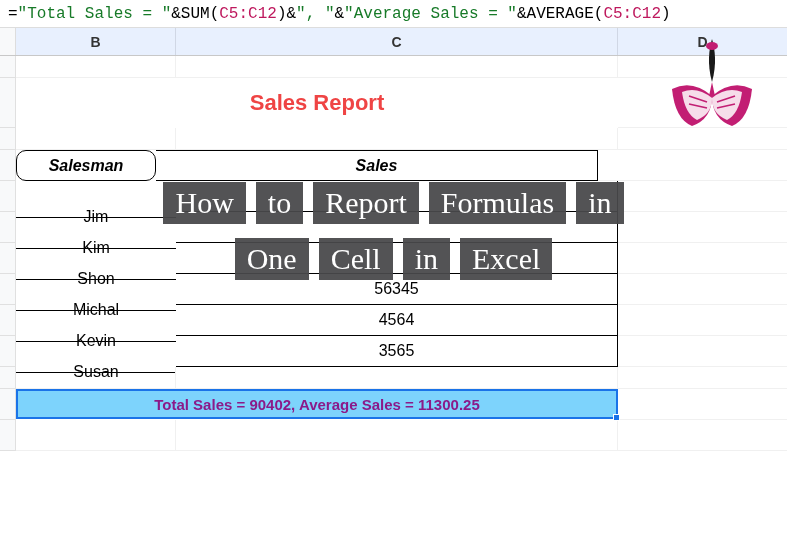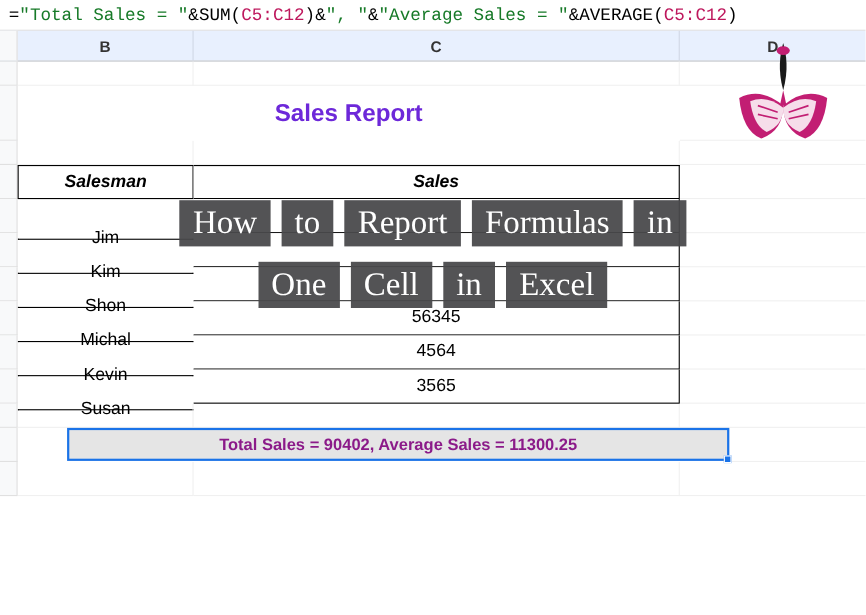--- a/index.html
+++ b/index.html
@@ -45,46 +45,45 @@
     position: relative;
   }
   .row { display:flex; height:31px; }
   .row .gutter { width:16px; border-right:1px solid #e0e0e0; border-bottom:1px solid #e0e0e0; background:#f8f9fa;}
   .row .cell-b { width:160px; border-right:1px solid #f0f0f0; border-bottom:1px solid #f0f0f0;}
   .row .cell-c { width:442px; border-right:1px solid #f0f0f0; border-bottom:1px solid #f0f0f0;}
   .row .cell-d { flex:1; border-bottom:1px solid #f0f0f0;}
   .title-row { height: 50px; }
   .title-row .cell-merge {
     width: 602px; display:flex; align-items:center; justify-content:center;
-    font-size: 22px; font-weight: bold; color:#6d28d9;
+    font-size: 22px; font-weight: bold; color:#ef4444;
   }
   .header-row .hcell {
     border: 1px solid #000;
     display:flex; align-items:center; justify-content:center;
     font-size: 16px; font-weight: bold; font-style: italic;
     background:#fff;
   }
-  .header-row .hcell.b { width:160px; }
+  .header-row .hcell.b { width:140px;border-radius:10px; }
   .header-row .hcell.c { width:442px; border-left:none;}
   .data-row .dcell {
     border-left:1px solid #000; border-right:1px solid #000; border-bottom:1px solid #000;
     display:flex; align-items:center; justify-content:center;
     font-size:16px; background:#fff;
   }
   .data-row .dcell.b { width:160px;margin-top:36px;}
   .data-row .dcell.c { width:442px; border-left:none;}
   .result-wrap { position:relative; }
   .result-row .rcell {
     width: 602px; height:30px;
     border: 2px solid #1a73e8;
-    background: #e5e5e5;
+    background: #7dd3fc;
     display:flex; align-items:center; justify-content:center;
     font-size:15px; font-weight:bold; color:#8b1a89;
     position:relative;
-    margin-left:45px;
   }
   .result-handle {
     position:absolute; right:-4px; bottom:-4px;
     width:7px; height:7px; background:#1a73e8; border:1px solid #fff;
   }
   .logo {
     position:absolute; top: 34px; right: 20px; width: 110px; height: 100px;
   }
   .overlay {
     position:absolute; top: 182px; left: 0; width: 787px;

